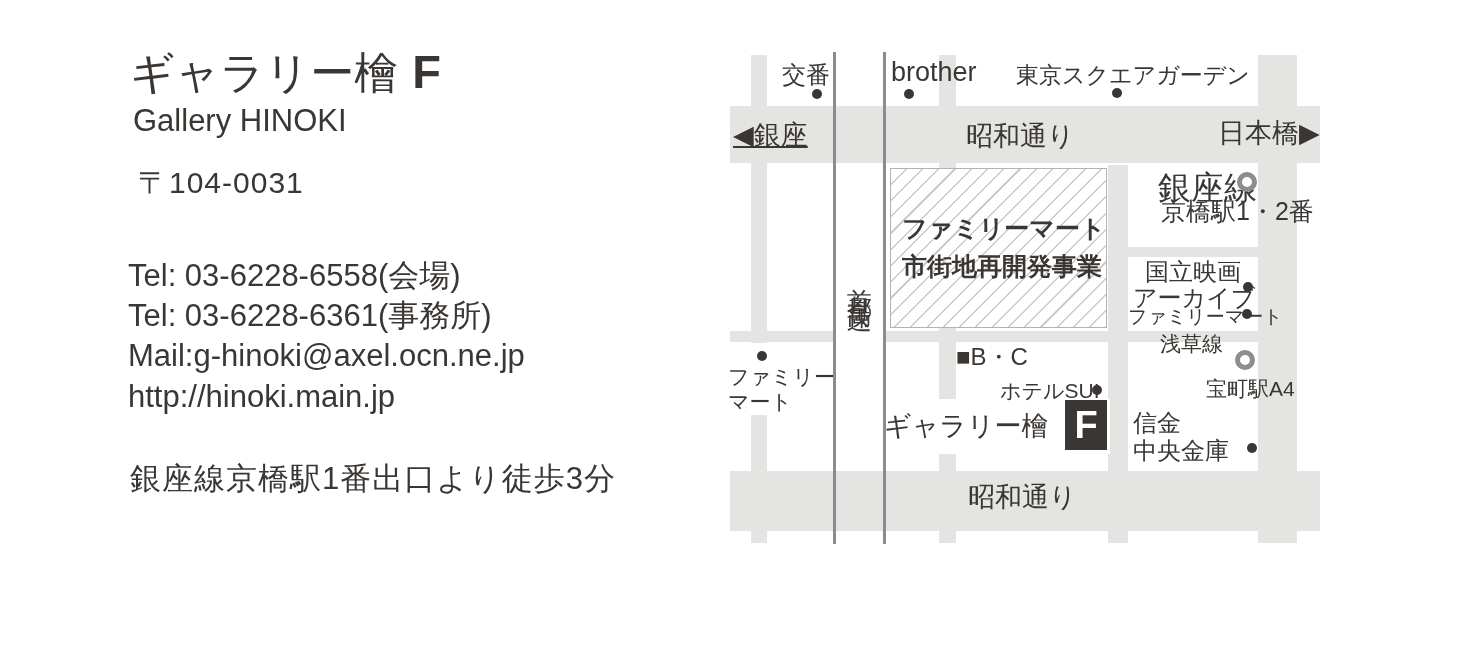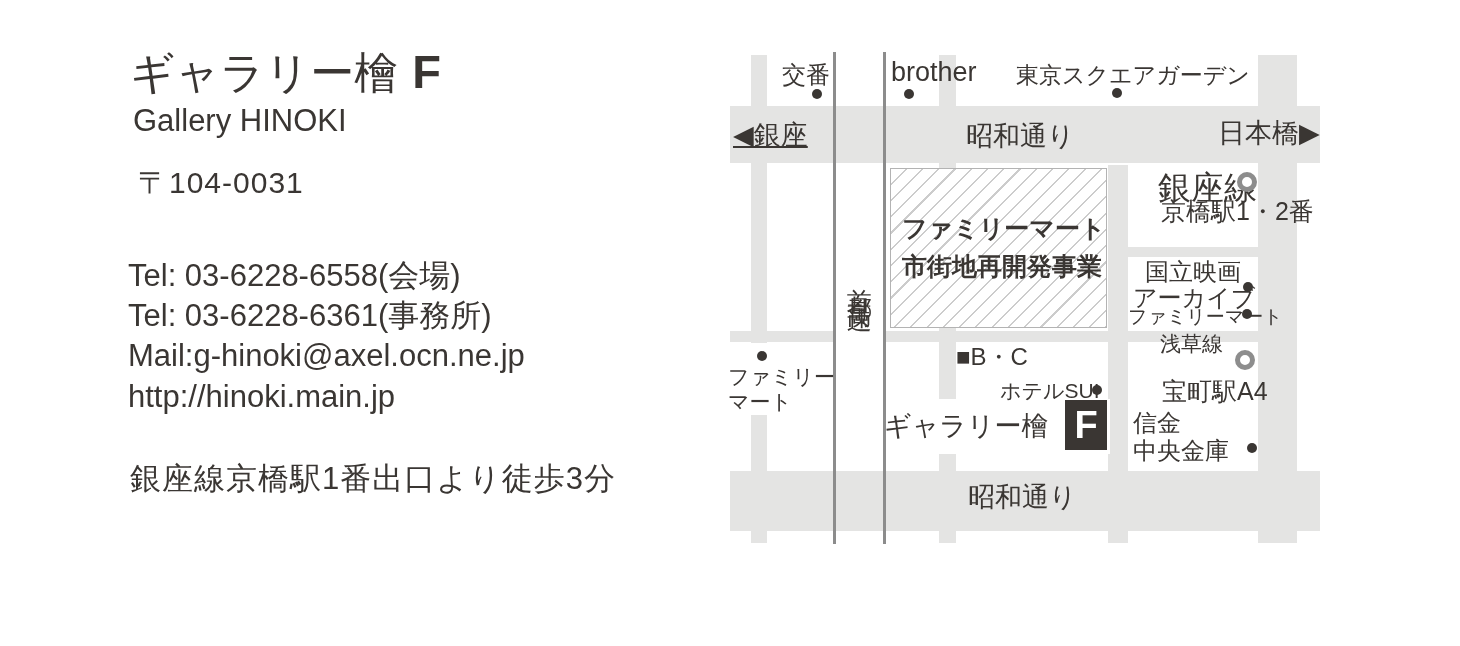--- a/index.html
+++ b/index.html
@@ -95,21 +95,21 @@
     <div class="lbl" style="left:1161px;top:197px;font-size:25px;">京橋駅1・2番</div>
 
     <div class="lbl" style="left:1145px;top:258px;font-size:24px;">国立映画</div>
     <div class="lbl" style="left:1133px;top:284px;font-size:24px;">アーカイブ</div>
     <div class="dot" style="left:1243px;top:282px;"></div>
     <div class="lbl" style="left:1128px;top:306px;font-size:19px;">ファミリーマート</div>
     <div class="dot" style="left:1242px;top:309px;"></div>
 
     <div class="lbl" style="left:1160px;top:332px;font-size:21px;">浅草線</div>
     <div class="ring" style="left:1235px;top:350px;"></div>
-    <div class="lbl" style="left:1162px;top:377px;font-size:25px;">宝町駅A4</div>
+    <div class="lbl" style="left:1206px;top:377px;font-size:21px;">宝町駅A4</div>
     <div class="lbl" style="left:1133px;top:409px;font-size:24px;">信金</div>
     <div class="lbl" style="left:1133px;top:437px;font-size:24px;">中央金庫</div>
     <div class="dot" style="left:1247px;top:443px;"></div>
 
     <div class="lbl" style="left:956px;top:343px;font-size:24px;">■B・C</div>
     <div class="lbl" style="left:1000px;top:379px;font-size:21px;">ホテルSUI</div>
     <div class="dot" style="left:1092px;top:385px;"></div>
     <div class="lbl" style="left:884px;top:411px;font-size:27px;">ギャラリー檜</div>
     <div class="fbox">
       <span>F</span>

